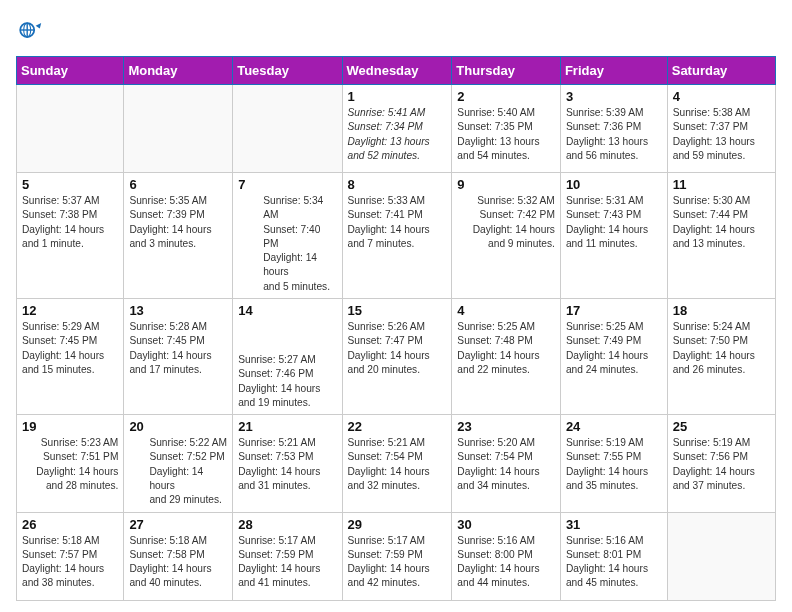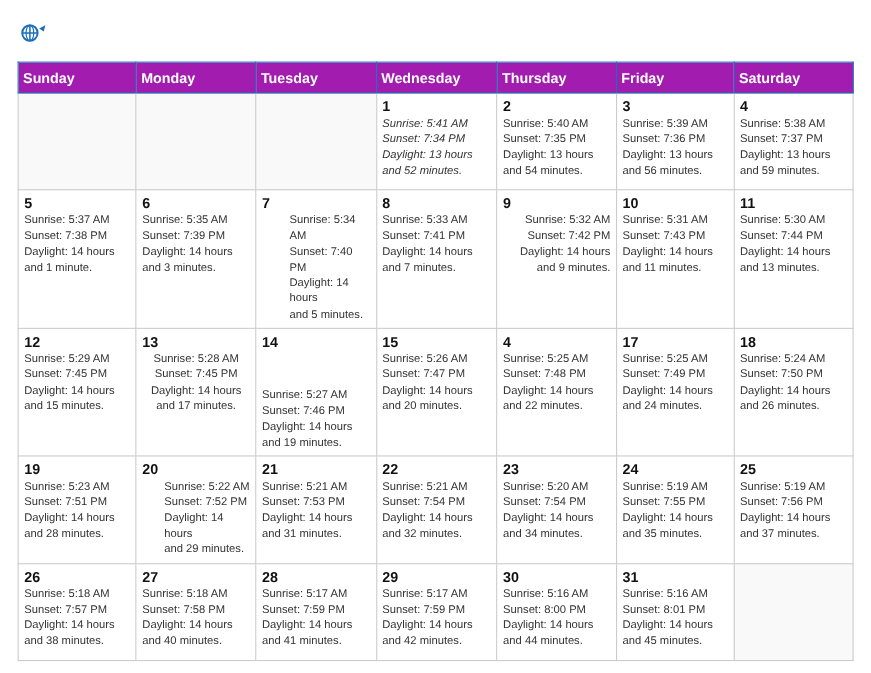--- a/index.html
+++ b/index.html
@@ -210,21 +210,21 @@
       <tr class="week-row">
         <td>
           <div class="day-number">12</div>
           <div class="day-info" style="white-space: pre-line;">Sunrise: 5:29 AM
 Sunset: 7:45 PM
 Daylight: 14 hours
 and 15 minutes.</div>
         </td>
         <td>
           <div class="day-number">13</div>
-          <div class="day-info" style="white-space: pre-line; text-align: center;">Sunrise: 5:28 AM
+          <div class="day-info" style="white-space: pre-line;">Sunrise: 5:28 AM
 Sunset: 7:45 PM
 Daylight: 14 hours
 and 17 minutes.</div>
         </td>
         <td>
           <div class="day-number">14</div>
           <div class="day-info" style="white-space: pre-line; margin-top: 35px;">Sunrise: 5:27 AM
 Sunset: 7:46 PM
 Daylight: 14 hours
 and 19 minutes.</div>
@@ -254,21 +254,21 @@
           <div class="day-number">18</div>
           <div class="day-info" style="white-space: pre-line;">Sunrise: 5:24 AM
 Sunset: 7:50 PM
 Daylight: 14 hours
 and 26 minutes.</div>
         </td>
       </tr>
       <tr class="week-row">
         <td>
           <div class="day-number">19</div>
-          <div class="day-info" style="white-space: pre-line;">Sunrise: 5:23 AM
+          <div class="day-info" style="white-space: pre-line; text-align: right;">Sunrise: 5:23 AM
 Sunset: 7:51 PM
 Daylight: 14 hours
 and 28 minutes.</div>
         </td>
         <td>
           <div class="day-number">20</div>
           <div class="day-info" style="white-space: pre-line; margin-left: 20px;">Sunrise: 5:22 AM
 Sunset: 7:52 PM
 Daylight: 14 hours
 and 29 minutes.</div>

